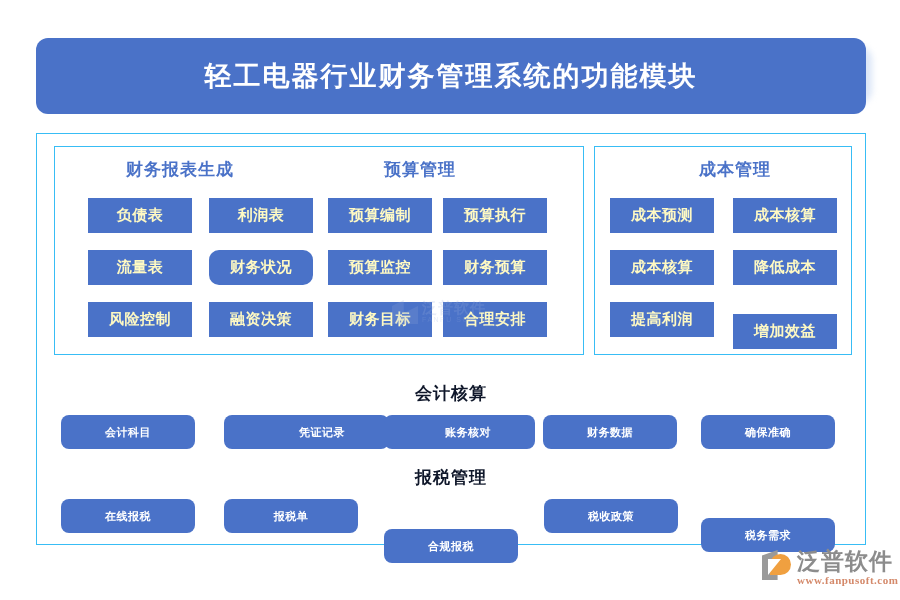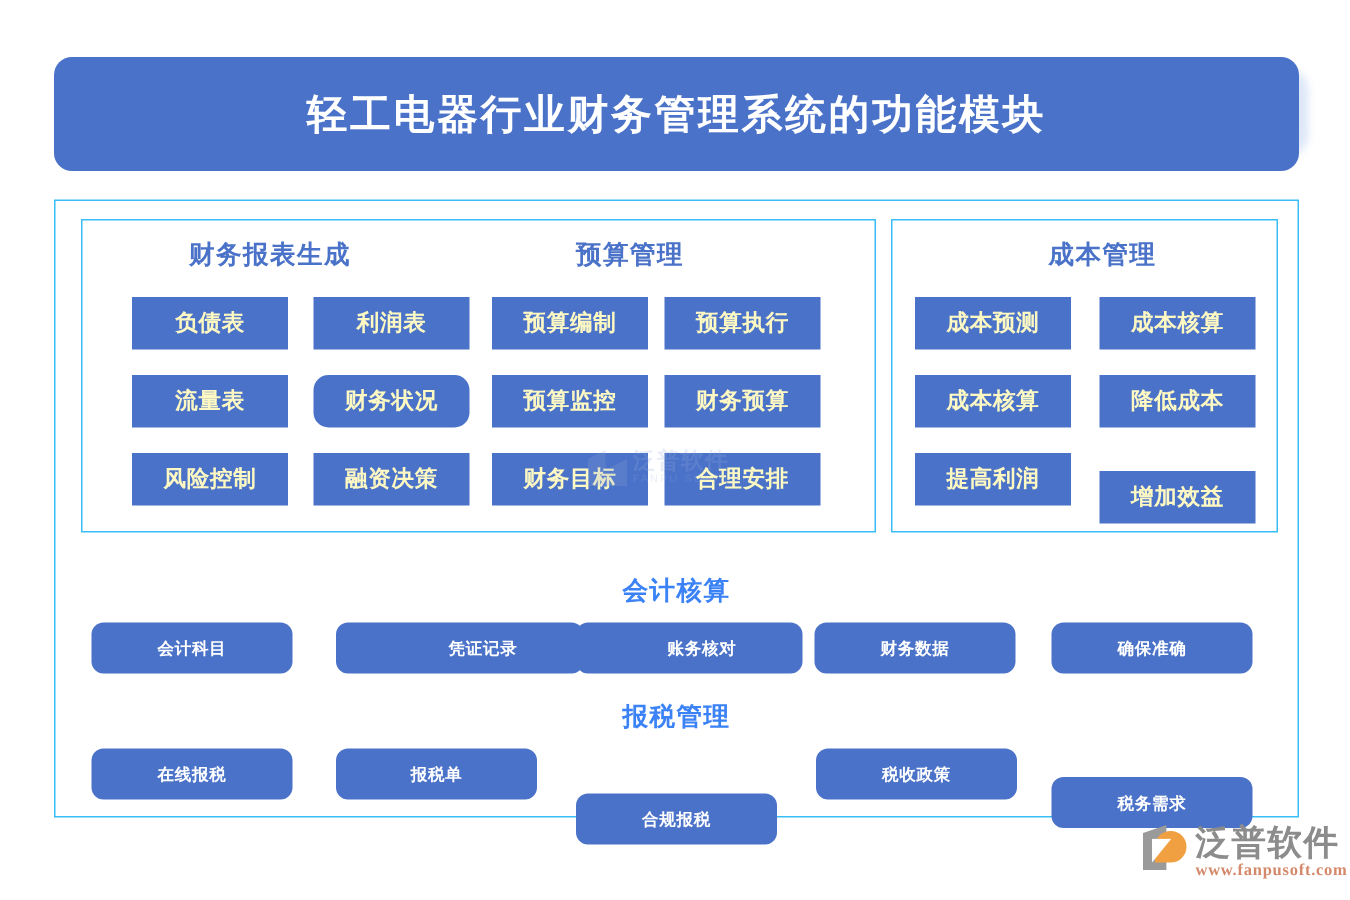--- a/index.html
+++ b/index.html
@@ -124,21 +124,21 @@
     height: 35px;
   }
   .btn-sq.w104 { width: 104px; }
 
   
   .sec-head {
     position: absolute;
     width: 830px;
     left: 36px;
     text-align: center;
-    color: #3b82f6;
+    color: #0f172a;
     font-size: 17px;
     font-weight: bold;
     letter-spacing: 1px;
   }
   .head-acct { top: 382px; }
   .head-tax  { top: 466px; }
 
   .btn-round {
     position: absolute;
     height: 34px;

